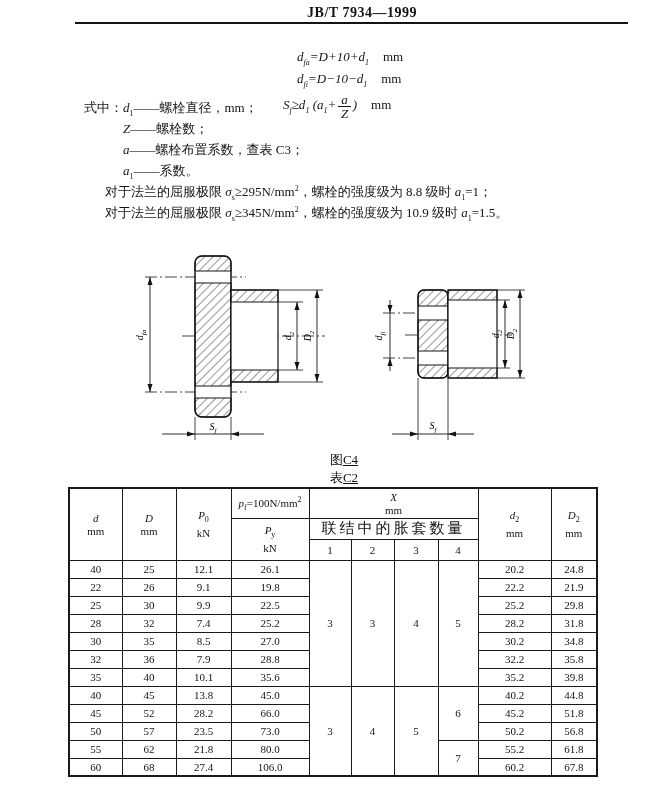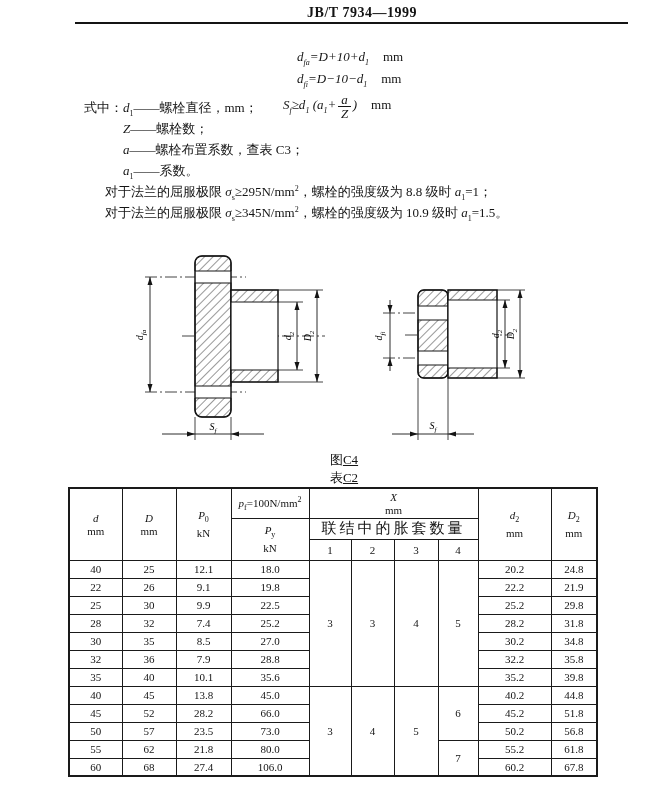--- a/index.html
+++ b/index.html
@@ -227,21 +227,21 @@
     <th>1</th>
     <th>2</th>
     <th>3</th>
     <th>4</th>
   </tr>
 
   <tr class="body">
     <td>40</td>
     <td>25</td>
     <td>12.1</td>
-    <td>18.0</td>
+    <td>26.1</td>
     <td rowspan="7">3</td>
     <td rowspan="7">3</td>
     <td rowspan="7">4</td>
     <td rowspan="7">5</td>
     <td>20.2</td>
     <td>24.8</td>
   </tr>
   <tr class="body">
     <td>22</td>
         <td>26</td>

